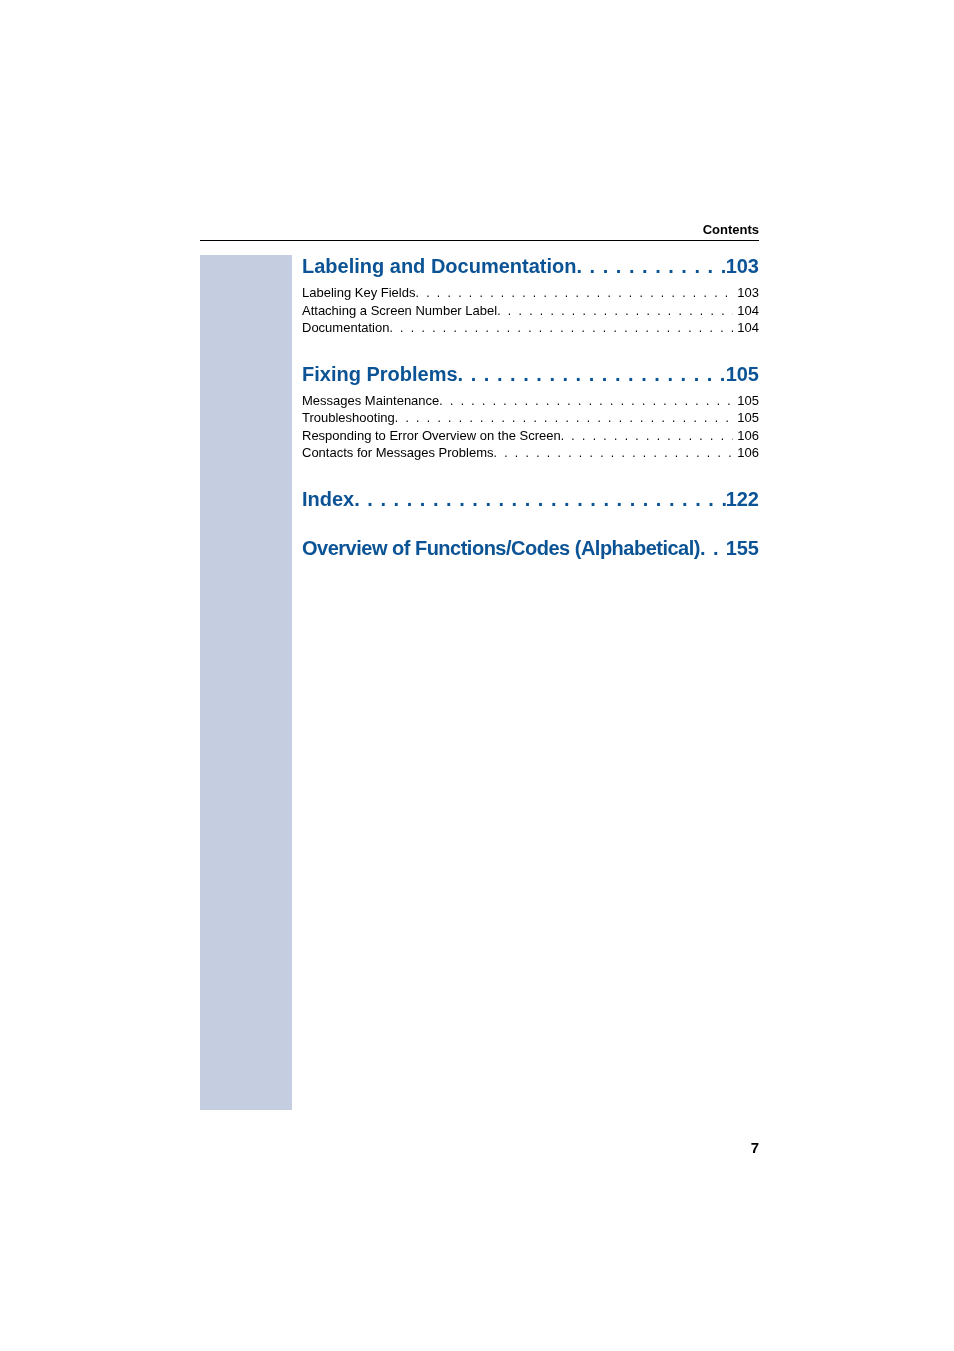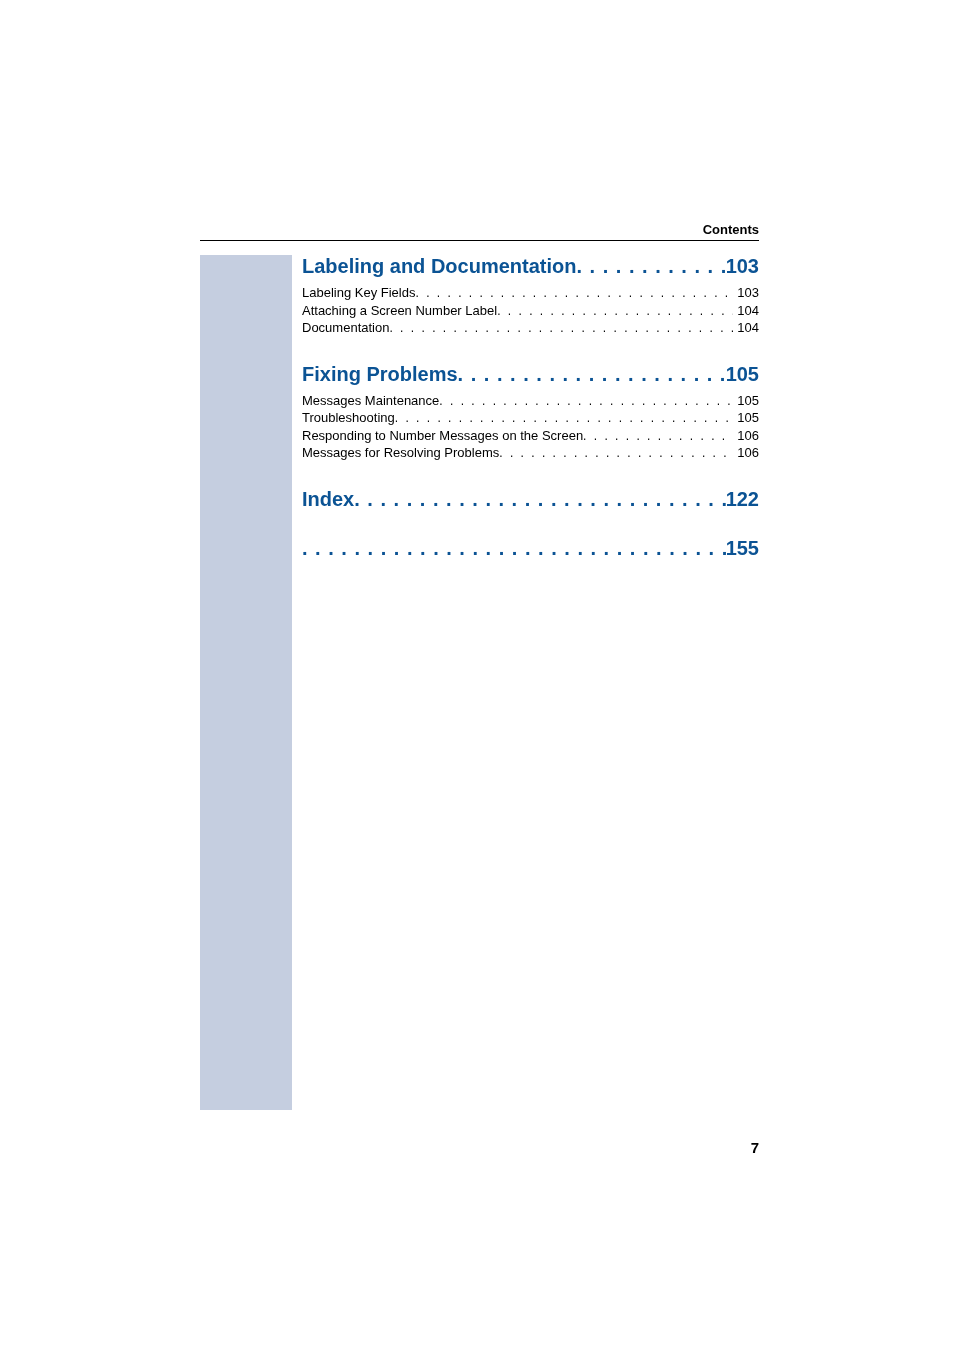--- a/index.html
+++ b/index.html
@@ -155,41 +155,42 @@
         <span class="entry-title">Messages Maintenance</span>
         <span class="entry-dots"> . . . . . . . . . . . . . . . . . . . . . . . . . . . . . . . . . . . . . . . . . . . . . . . . . . . . . . . . . . . . </span>
         <span class="entry-page">105</span>
       </div>
       <div class="entry-row">
         <span class="entry-title">Troubleshooting</span>
         <span class="entry-dots"> . . . . . . . . . . . . . . . . . . . . . . . . . . . . . . . . . . . . . . . . . . . . . . . . . . . . . . . . . . . . </span>
         <span class="entry-page">105</span>
       </div>
       <div class="entry-row">
-        <span class="entry-title">Responding to Number Messages on the Screen</span>
+        <span class="entry-title">Responding to Error Overview on the Screen</span>
         <span class="entry-dots"> . . . . . . . . . . . . . . . . . . . . . . . . . . . . . . . . . . . . . . . . . . . . . . . . . . . . . . . . . . . . </span>
         <span class="entry-page">106</span>
       </div>
       <div class="entry-row">
-        <span class="entry-title">Messages for Resolving Problems</span>
+        <span class="entry-title">Contacts for Messages Problems</span>
         <span class="entry-dots"> . . . . . . . . . . . . . . . . . . . . . . . . . . . . . . . . . . . . . . . . . . . . . . . . . . . . . . . . . . . . </span>
         <span class="entry-page">106</span>
       </div>
     </div>
 
     <div class="section">
       <div class="heading-row">
         <span class="heading-title">Index</span>
         <span class="heading-dots"> . . . . . . . . . . . . . . . . . . . . . . . . . . . . . . . . . . . .</span>
         <span class="heading-page">122</span>
       </div>
     </div>
 
     <div class="section">
       <div class="heading-row">
+        <span class="heading-title narrow">Overview of Functions/Codes (Alphabetical)</span>
         <span class="heading-dots"> . . . . . . . . . . . . . . . . . . . . . . . . . . . . . . . . . . . .</span>
         <span class="heading-page">155</span>
       </div>
     </div>
 
   </div>
 
   <div class="page-number">7</div>
 </div>
 

